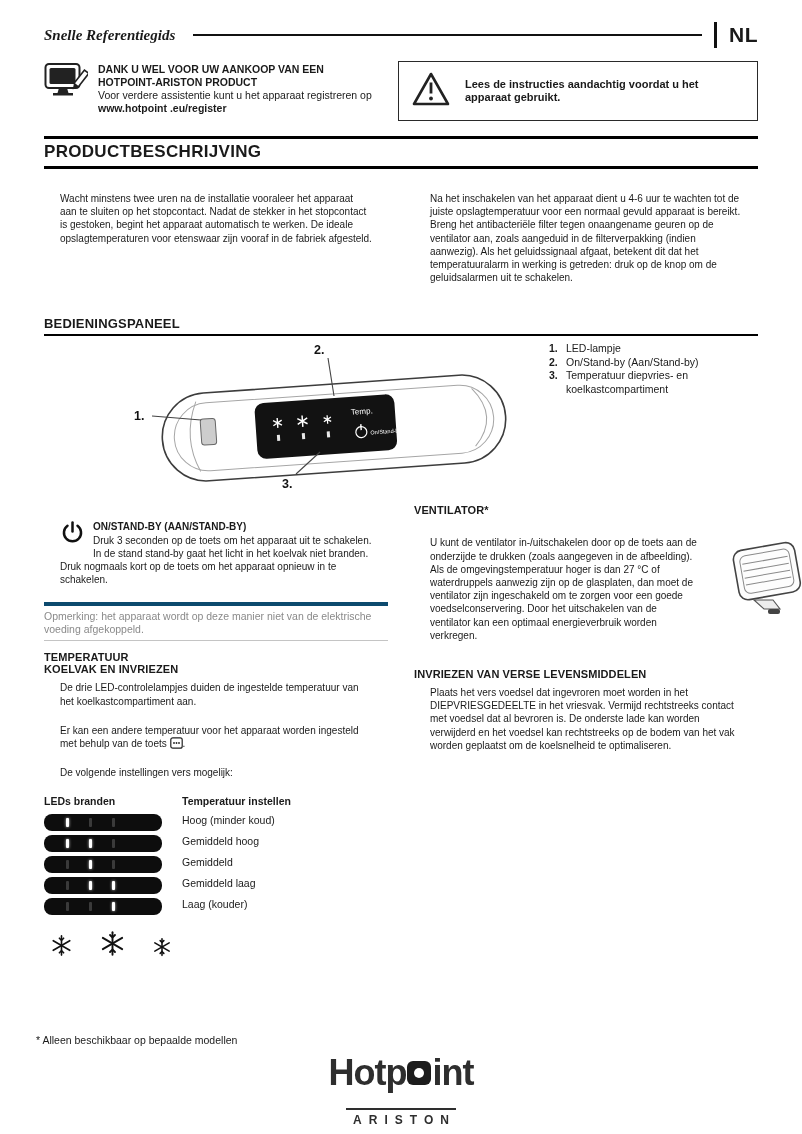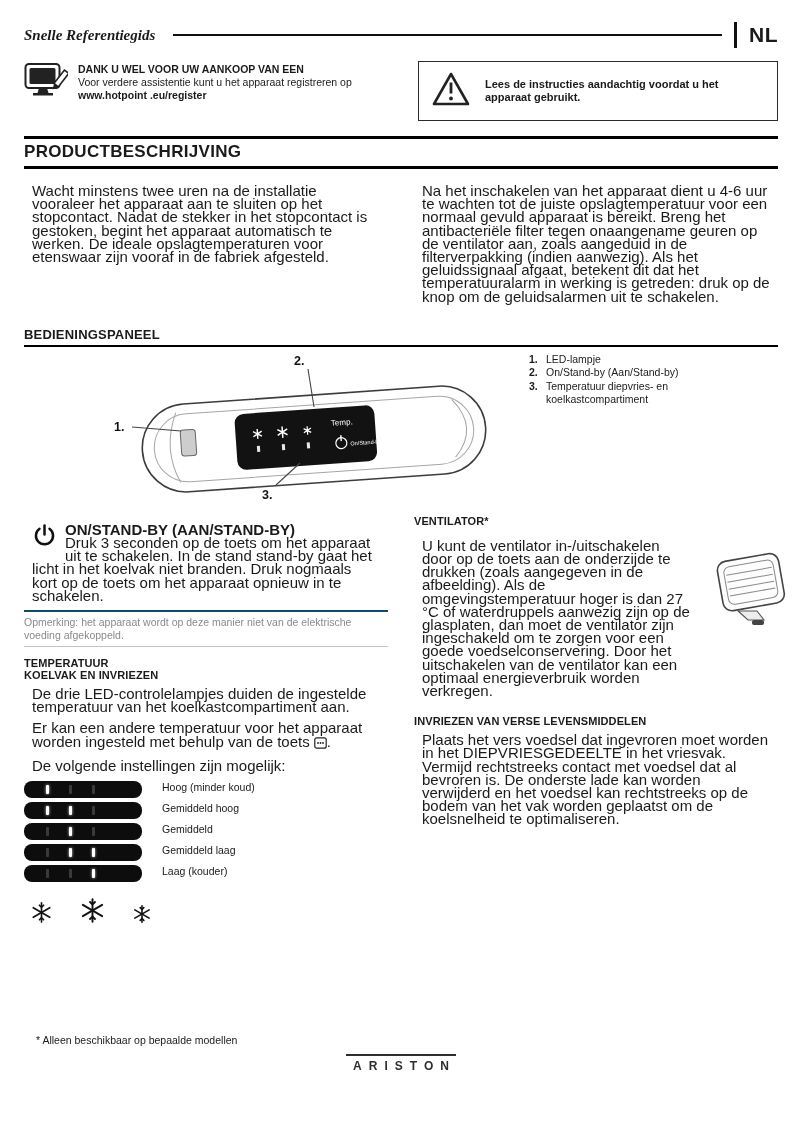--- a/index.html
+++ b/index.html
@@ -1,18 +1,18 @@
 <!DOCTYPE html>
 <html><head>
 <meta charset="utf-8">
 <style>
   html,body{margin:0;padding:0;background:#fff;}
   .page{position:relative;width:802px;height:1134px;background:#fff;color:#1a1a1a;
         font-family:"Liberation Sans","DejaVu Sans",sans-serif;overflow:hidden;}
-  .content{padding:0 24px;}
+  .content{padding:0 44px;}
   .b{font-weight:bold;}
   svg text{font-family:"Liberation Sans","DejaVu Sans",sans-serif;}
 
   
   .header{display:flex;align-items:center;margin-top:22px;}
   .header-title{font-family:"Liberation Serif","DejaVu Serif",serif;font-style:italic;
                 font-weight:bold;font-size:15px;white-space:nowrap;}
   .header-rule{flex:1;height:2px;background:#111;margin:0 12px 0 18px;}
   .vtick{width:3px;height:26px;background:#111;margin-right:12px;}
   .lang{font-size:21px;font-weight:bold;letter-spacing:.5px;}
@@ -27,35 +27,35 @@
 
   
   .product-title{margin-top:15px;border-top:3px solid #000;border-bottom:3px solid #000;
      font-size:17px;font-weight:bold;padding:3px 0 4px;letter-spacing:.3px;}
 
   .sec-head{margin-top:16px;font-size:13px;font-weight:bold;border-bottom:2px solid #000;
             padding-bottom:3px;letter-spacing:.2px;}
 
   .cols{display:flex;gap:26px;margin-top:7px;}
   .col{flex:1;min-width:0;}
-  .body{font-size:15px;line-height:13.2px;margin:8px;}
+  .body{font-size:10px;line-height:13.2px;margin:16px;}
 
   
   .diagram{position:relative;height:152px;margin-top:4px;}
   .panel-svg{position:absolute;left:62px;top:0;}
   .legend{position:absolute;left:505px;top:2px;font-size:10.5px;line-height:13.5px;}
   .legend-item{display:flex;}
   .legend-num{font-weight:bold;width:17px;flex:none;}
   .legend-sub{margin-left:17px;}
 
   
   .lower{display:flex;gap:26px;margin-top:12px;}
   .power-icon{float:left;margin:0 8px 2px 0;}
   h4{font-size:11px;margin:0;letter-spacing:.1px;}
-  .note{color:#8a8a8a;font-size:10.5px;line-height:13px;border-top:2px solid #0c4a6e;
+  .note{color:#8a8a8a;font-size:10.5px;line-height:13px;border-top:4px solid #0c4a6e;
         border-bottom:1px solid #c4c4c4;padding:4px 0;margin:8px 0 10px;}
   .mt6{margin-top:6px;} .mt10{margin-top:10px;}
 
   
   .led-table{margin-top:9px;}
   .led-head{display:flex;font-size:10.5px;font-weight:bold;margin-bottom:7px;}
   .led-head .c1{width:138px;flex:none;}
   .led-row{display:flex;margin-bottom:4px;}
   .led-box{width:118px;height:17px;background:#0d0d0d;border-radius:8px;flex:none;margin-right:20px;
            display:flex;align-items:center;padding-left:22px;gap:20px;box-sizing:border-box;}
@@ -70,21 +70,21 @@
   .vent-img{margin-left:10px;margin-top:16px;}
 
   
   .footnote{position:absolute;left:36px;top:1034px;font-size:10.5px;}
   .logo{position:absolute;left:0;right:0;top:1054px;text-align:center;color:#2e2e2e;}
   .brand{font-size:36px;font-weight:bold;letter-spacing:-1px;line-height:38px;}
   .brand-square{display:inline-block;width:24px;height:24px;background:#1c1c1c;border-radius:6px;
                 position:relative;margin:0 1px;}
   .brand-square::after{content:"";position:absolute;left:7px;top:7px;width:10px;height:10px;
                 border-radius:50%;background:#fff;}
-  .sub-brand{display:inline-block;border-top:2px solid #2e2e2e;padding-top:3px;margin-top:0;
+  .sub-brand{display:inline-block;border-top:2px solid #2e2e2e;padding-top:3px;margin-top:16px;
              font-size:12px;font-weight:bold;letter-spacing:7px;text-indent:7px;}
 </style>
 </head>
 <body>
 
 <div class="page">
   <div class="content">
 
     <div class="header">
       <span class="header-title">Snelle Referentiegids</span>
@@ -102,20 +102,21 @@
             <path d="M15 27 L23 27 L24.5 32 L13.5 32 Z" fill="#222"></path>
             <rect x="9" y="32" width="20" height="2.5" fill="#222"></rect>
             <g transform="rotate(38 35 20)">
               <rect x="32.5" y="8" width="5.5" height="17" fill="#fff" stroke="#222" stroke-width="1.6"></rect>
               <path d="M32.5 25 L38 25 L35.2 30.5 Z" fill="#222"></path>
             </g>
           </svg>
         </span>
         <div class="intro-text">
           <div class="b">DANK U WEL VOOR UW AANKOOP VAN EEN</div>
+          <div class="b">HOTPOINT-ARISTON PRODUCT</div>
           <div><span>Voor verdere assistentie kunt u het apparaat registreren op </span><span class="b">www.hotpoint .eu/register</span></div>
         </div>
       </div>
       <div class="warnbox">
         <span>
           <svg width="40" height="36" viewBox="0 0 40 36">
             <path d="M20 3 L37 33 L3 33 Z" fill="none" stroke="#222" stroke-width="2.6" stroke-linejoin="round"></path>
             <rect x="18.6" y="11.5" width="2.8" height="11" fill="#222"></rect>
             <circle cx="20" cy="27.5" r="1.9" fill="#222"></circle>
           </svg>
@@ -199,23 +200,27 @@
         <h4 class="b">KOELVAK EN INVRIEZEN</h4>
         <p class="body mt6">De drie LED-controlelampjes duiden de ingestelde temperatuur van het koelkastcompartiment aan.</p>
         <p class="body mt6">
           <span>Er kan een andere temperatuur voor het apparaat worden ingesteld met behulp van de toets </span><span><svg width="13" height="12" viewBox="0 0 13 12" style="vertical-align:-2px">
                 <rect x="0.8" y="0.8" width="11.4" height="10.4" rx="2" fill="none" stroke="#222" stroke-width="1.2"></rect>
                 <circle cx="4" cy="6" r="0.9" fill="#222"></circle>
                 <circle cx="6.5" cy="6" r="0.9" fill="#222"></circle>
                 <circle cx="9" cy="6" r="0.9" fill="#222"></circle>
               </svg></span><span>.</span>
         </p>
-        <p class="body mt10">De volgende instellingen zijn mogelijk:</p>
+        <p class="body mt10">De volgende instellingen vers mogelijk:</p>
 
         <div class="led-table">
+          <div class="led-head">
+            <span class="c1">LEDs branden</span>
+            <span>Temperatuur instellen</span>
+          </div>
           <div class="led-row">
             <span class="led-box">
                 <span class="led on"></span>
                 <span class="led"></span>
                 <span class="led"></span>
               </span>
             <span class="led-label">Hoog (minder koud)</span>
           </div>
           <div class="led-row">
             <span class="led-box">
@@ -299,15 +304,16 @@
           </span>
         </div>
         <h4 class="b mt10">INVRIEZEN VAN VERSE LEVENSMIDDELEN</h4>
         <p class="body mt6">Plaats het vers voedsel dat ingevroren moet worden in het DIEPVRIESGEDEELTE in het vriesvak. Vermijd rechtstreeks contact met voedsel dat al bevroren is. De onderste lade kan worden verwijderd en het voedsel kan rechtstreeks op de bodem van het vak worden geplaatst om de koelsnelheid te optimaliseren.</p>
       </div>
     </div>
   </div>
 
   <div class="footnote">* Alleen beschikbaar op bepaalde modellen</div>
   <div class="logo">
+    <div class="brand"><span>Hotp</span><span class="brand-square"></span><span>int</span></div>
     <div><span class="sub-brand">ARISTON</span></div>
   </div>
 </div>
 
 </body></html>

